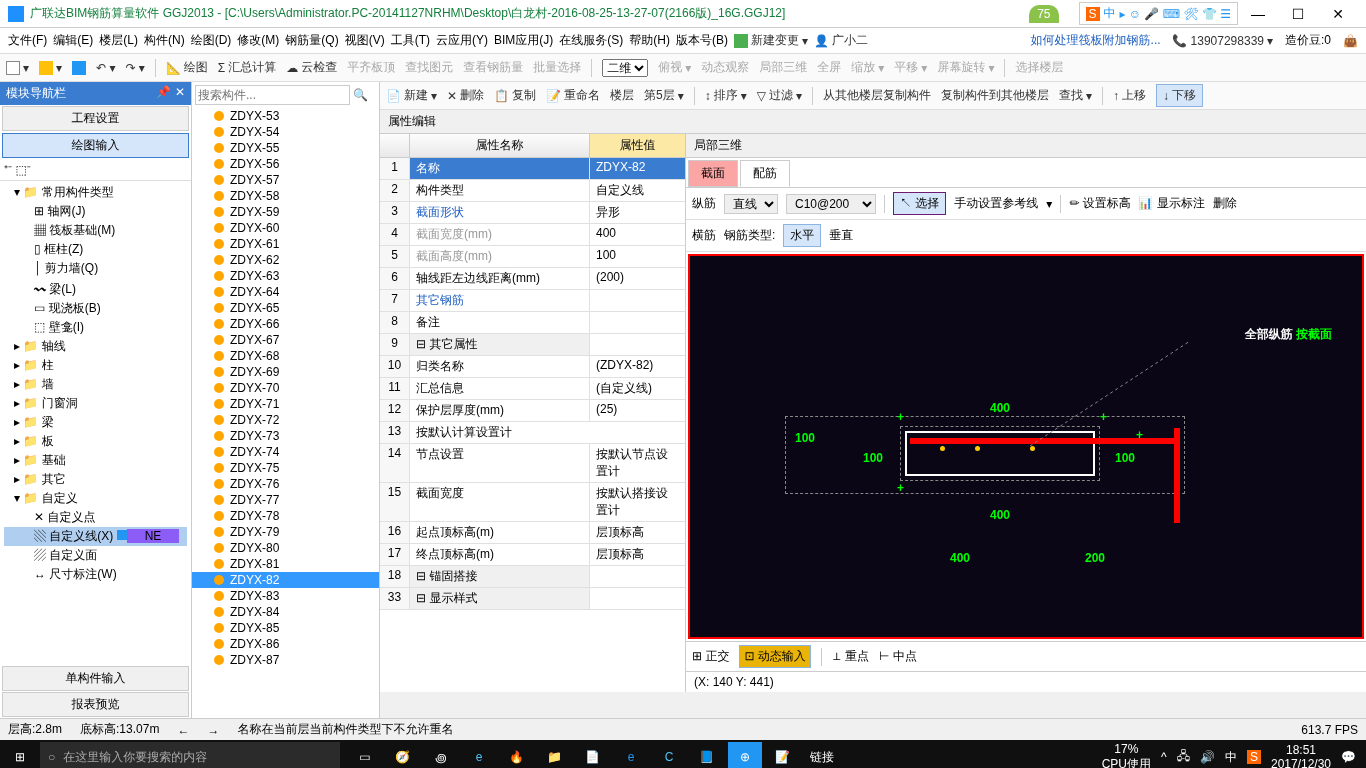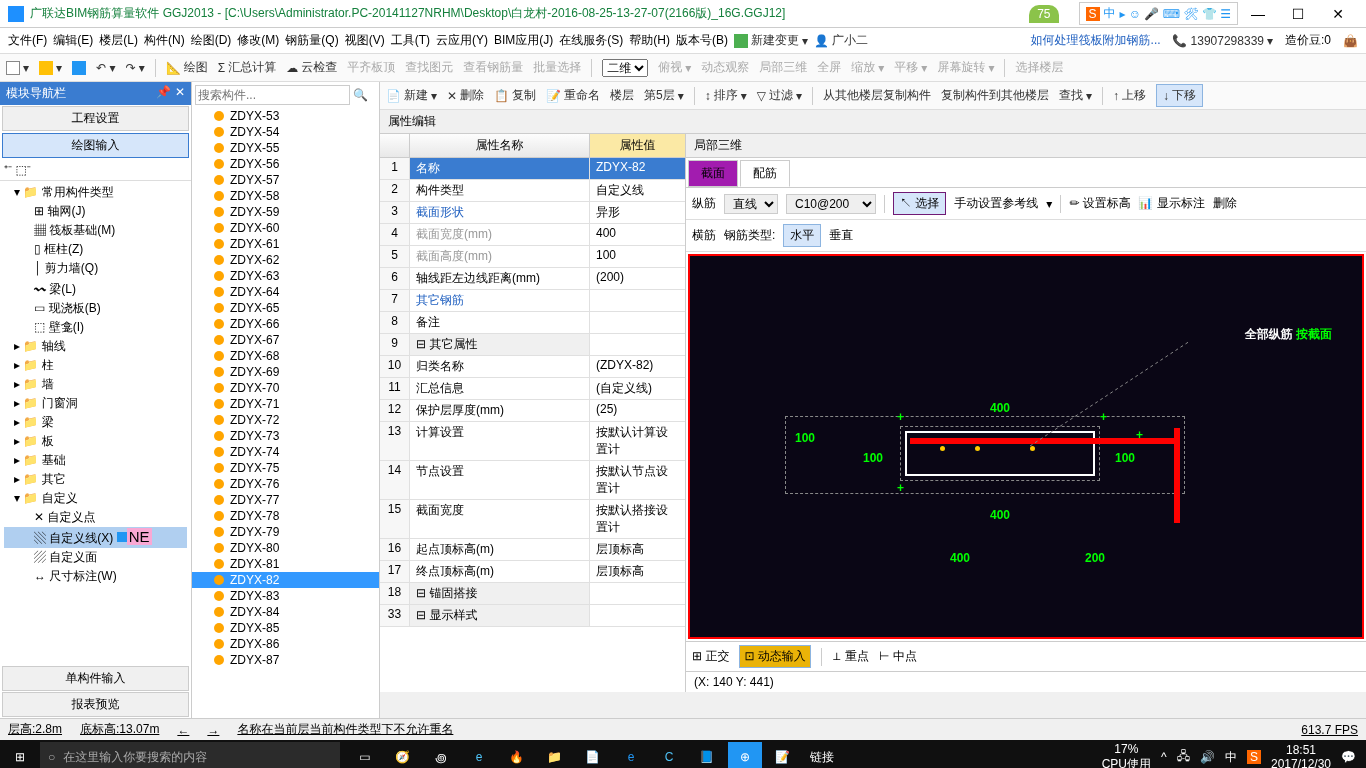--- a/index.html
+++ b/index.html
@@ -26,21 +26,21 @@
 .panel-title { background: #3a7cd0; color: #fff; padding: 3px 6px; display: flex; }
 .panel-title .pin { margin-left: auto; }
 .panel-btn { background: #f0f0f0; border: 1px solid #ccc; text-align: center; padding: 3px; margin: 1px 2px; }
 .panel-btn.active { background: #d6e6fa; border: 1px solid #3a7cd0; }
 .tree-toolbar { height: 22px; border-bottom: 1px solid #ddd; padding: 2px 4px; }
 .tree { flex: 1; overflow: auto; padding: 2px 4px; }
 .tree-node { padding: 1px 0 1px 18px; white-space: nowrap; }
 .tree-node.lvl1 { padding-left: 10px; }
 .tree-node.lvl2 { padding-left: 30px; }
 .tree-node.sel { background: #b0cff0; }
-.tree-node .hl-tag { background: #f9a8d4; font-size: 15px; padding: 0 2px; }
+.tree-node .hl-tag { background: #8b5cf6; font-size: 12px; padding: 0 18px; }
 .mid-panel { width: 188px; background: #fff; border-right: 1px solid #ccc; display: flex; flex-direction: column; }
 .mid-search { padding: 3px; }
 .mid-search input { width: 155px; border: 1px solid #ccc; padding: 2px; }
 .mid-tree { flex: 1; overflow: auto; }
 .mid-item { padding: 1px 0 1px 38px; position: relative; }
 .mid-item::before { content: ""; position: absolute; left: 22px; top: 3px; width: 10px; height: 10px; background: #ffa500; border-radius: 50%; }
 .mid-item.sel { background: #3399ff; color: #fff; }
 .right-panel { flex: 1; display: flex; flex-direction: column; }
 .prop-title { background: #f0f0f0; border-bottom: 1px solid #ccc; padding: 3px 8px; }
 .prop-area { display: flex; height: 558px; }
@@ -53,37 +53,37 @@
 .grid-row .c1 { width: 30px; text-align: center; border-right: 1px solid #e0e0e0; padding: 2px; background: #f7f7f7; }
 .grid-row .c2 { width: 180px; border-right: 1px solid #e0e0e0; padding: 2px 6px; }
 .grid-row .c3 { flex: 1; padding: 2px 6px; }
 .grid-row.sel .c2, .grid-row.sel .c3 { background: #3a7cd0; color: #fff; }
 .grid-row .blue { color: #2060c0; }
 .grid-row .gray { color: #999; }
 .grid-row.group .c2 { background: #f0f0f0; }
 .sect-editor { flex: 1; display: flex; flex-direction: column; background: #fff; }
 .sect-title { background: #f0f0f0; padding: 3px 8px; border-bottom: 1px solid #ccc; }
 .sect-tabs { display: flex; border-bottom: 1px solid #ccc; padding: 2px 2px 0; }
-.sect-tab { padding: 4px 12px; border: 1px solid #ccc; background: #a21caf; margin-right: 2px; }
+.sect-tab { padding: 4px 12px; border: 1px solid #ccc; background: #fca5a5; margin-right: 2px; }
 .sect-tab.active { background: #fff; border-bottom: 1px solid #fff; }
 .sect-toolbar { display: flex; align-items: center; gap: 8px; padding: 4px 6px; border-bottom: 1px solid #ddd; }
 .sect-toolbar select, .sect-toolbar .combo { border: 1px solid #ccc; padding: 1px 4px; }
 .sect-toolbar .btn-sel { border: 1px solid #701a75; background: #d6e6fa; padding: 2px 6px; }
 .sect-toolbar2 { display: flex; align-items: center; gap: 8px; padding: 4px 6px; border-bottom: 1px solid #ddd; }
 .sect-toolbar2 .btn-sel { border: 1px solid #8cb4e0; background: #d6e6fa; padding: 2px 6px; }
 .canvas { flex: 1; background: #0a0615; border: 2px solid #ff0000; position: relative; margin: 2px; font-weight: bold; }
 .canvas-text { position: absolute; color: #0f0; }
 .canvas-dash { position: absolute; border: 1px dashed #888; }
 .canvas-solid { position: absolute; border: 2px solid #fff; }
 .canvas-red { position: absolute; background: #ff0000; }
 .canvas-dot { position: absolute; width: 5px; height: 5px; background: #ffcc00; border-radius: 50%; }
 .sect-bottom-bar { display: flex; align-items: center; gap: 10px; padding: 3px 6px; border-top: 1px solid #ccc; }
 .sect-status { display: flex; padding: 3px 8px; border-top: 1px solid #ccc; }
 .sect-status .coord { width: 100px; }
-.statusbar { display: flex; align-items: center; padding: 2px 8px; background: #f0f0f0; border-top: 1px solid #ccc; height: 22px; gap: 18px; text-decoration: underline; }
+.statusbar { display: flex; align-items: center; padding: 2px 8px; background: #f0f0f0; border-top: 1px solid #ccc; height: 22px; gap: 18px; }
 .statusbar .right { margin-left: auto; }
 .taskbar { background: #101010; height: 34px; display: flex; align-items: center; color: #fff; }
 .taskbar .start { width: 40px; height: 34px; display: flex; align-items: center; justify-content: center; }
 .taskbar .search { background: #2b2b2b; height: 30px; width: 300px; display: flex; align-items: center; padding: 0 8px; color: #aaa; gap: 8px; }
 .taskbar .items { display: flex; gap: 4px; margin-left: 8px; }
 .taskbar .items div { width: 34px; height: 30px; display: flex; align-items: center; justify-content: center; }
 .taskbar .tray { margin-left: auto; display: flex; align-items: center; gap: 10px; padding-right: 10px; font-size: 11px; }
 .left-panel-bottom { margin-top: auto; }
 </style>
 </head>
@@ -349,21 +349,20 @@
               <div class="c2">   汇总信息</div>
               <div class="c3">(自定义线)</div>
             </div>
             <div class="grid-row">
               <div class="c1">12</div>
               <div class="c2">   保护层厚度(mm)</div>
               <div class="c3">(25)</div>
             </div>
             <div class="grid-row">
               <div class="c1">13</div>
-              <div class="c2">   计算设置</div>
               <div class="c3">按默认计算设置计</div>
             </div>
             <div class="grid-row">
               <div class="c1">14</div>
               <div class="c2">   节点设置</div>
               <div class="c3">按默认节点设置计</div>
             </div>
             <div class="grid-row">
               <div class="c1">15</div>
               <div class="c2">   截面宽度</div>

